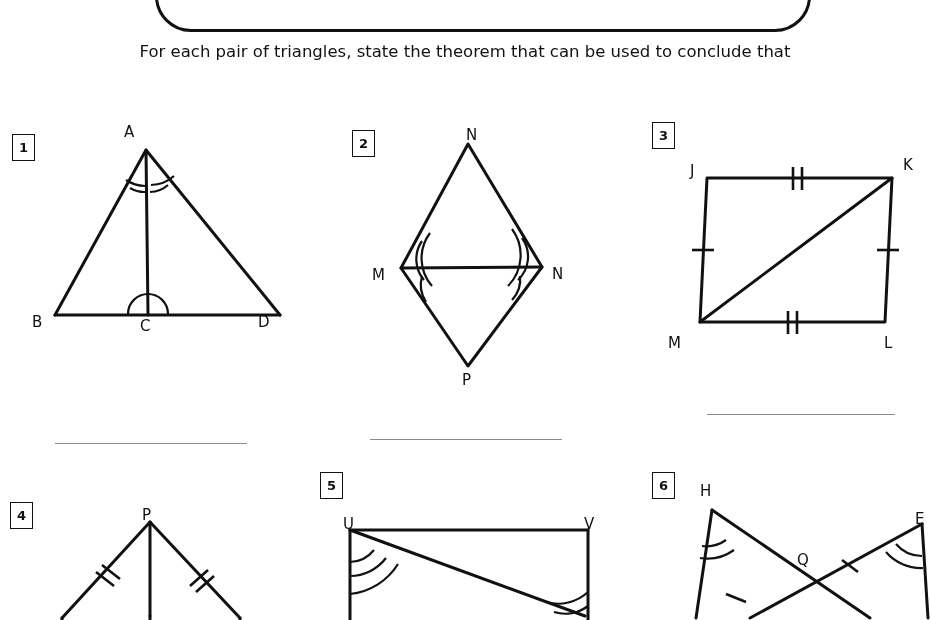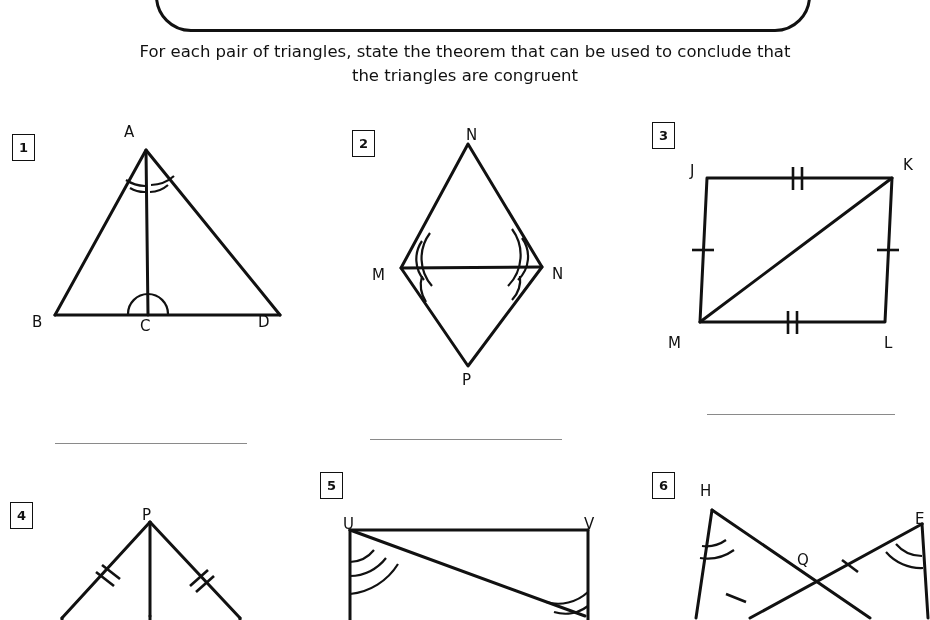--- a/index.html
+++ b/index.html
@@ -78,21 +78,20 @@
 
 <div class="sheet">
 
   <div class="title-pill">
     
   </div>
 
   <div class="instructions">
     <span>For each pair of triangles, state the theorem that can be used to conclude that</span>
     <br>
-    <span>the triangles are congruent</span>
   </div>
 
   <div class="numbox" style="left:12px; top:134px;">1</div>
 
   <div class="fig" style="left:40px; top:140px; width:270px; height:200px;">
     <svg width="270" height="200">
 
       <polyline points="15,175 106,10 240,175" fill="none" stroke="#111111" stroke-width="3" stroke-linejoin="round" stroke-linecap="round"></polyline>
       <line x1="15" y1="175" x2="240" y2="175" stroke="#111111" stroke-width="3" stroke-linecap="round"></line>
       <line x1="106" y1="10" x2="108" y2="175" stroke="#111111" stroke-width="3" stroke-linecap="round"></line>

